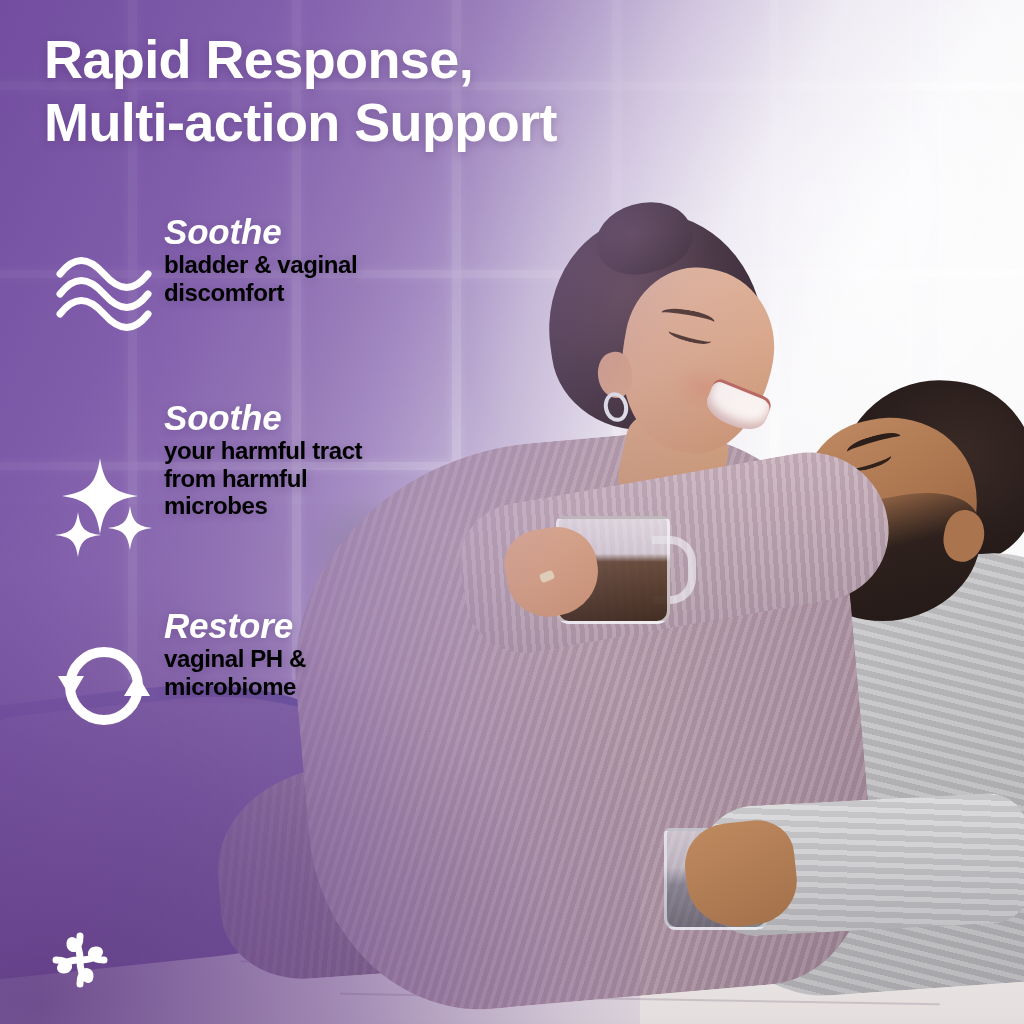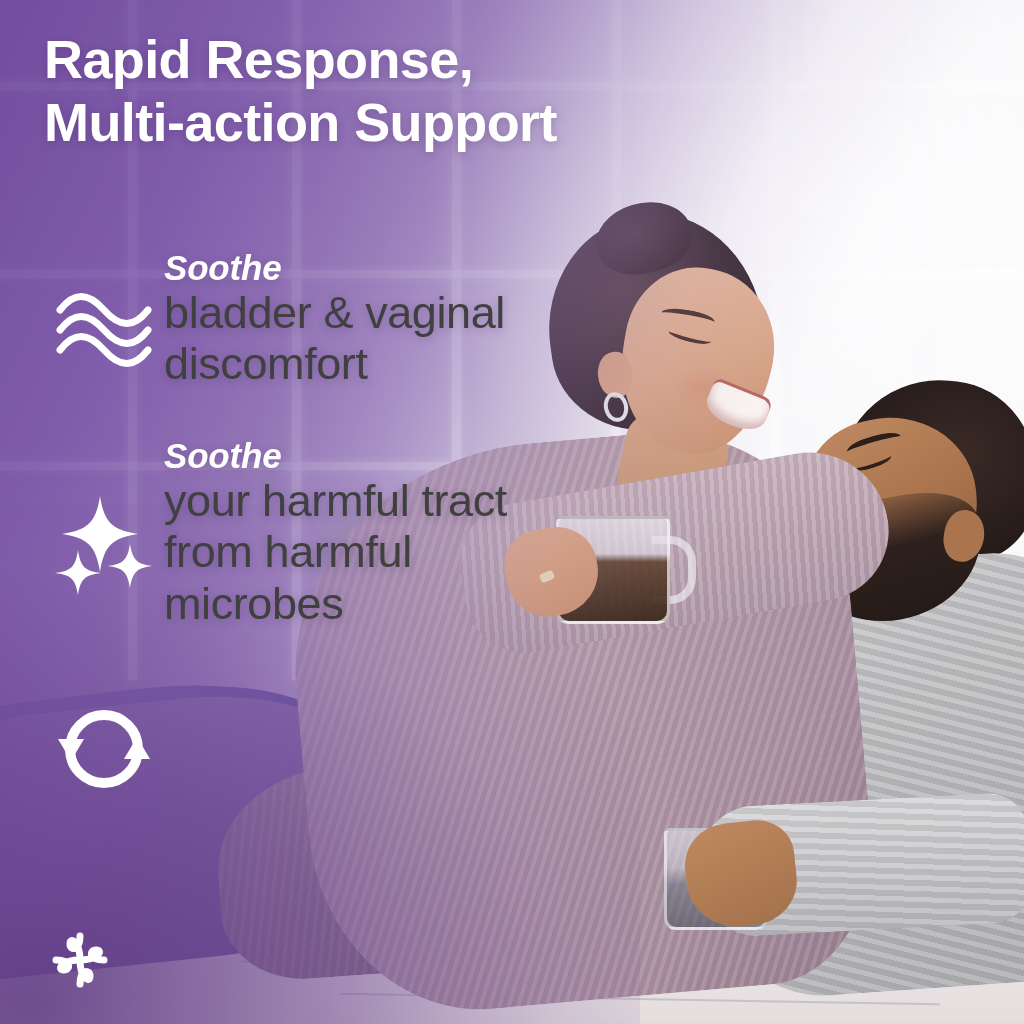--- a/index.html
+++ b/index.html
@@ -413,21 +413,20 @@
     line-height: 1.16;
     letter-spacing: -0.6px;
     text-shadow: 0 2px 10px rgba(70,40,100,0.30);
     white-space: pre-line;
   }
 
   .benefits {
     position: absolute;
     left: 44px; top: 206px;
     width: 620px;
-    margin-top: 36px;
   }
   .benefit {
     display: flex;
     align-items: flex-start;
     margin-bottom: 36px;
   }
   .benefit .bicon {
     flex: 0 0 120px;
     height: 120px;
     display: flex;
@@ -442,23 +441,23 @@
     color: #ffffff;
     font-size: 35px;
     font-weight: bold;
     font-style: italic;
     line-height: 1.12;
     letter-spacing: -0.2px;
     text-shadow: 0 2px 8px rgba(70,40,100,0.28);
   }
   .b-body {
     display: block;
-    color: #404040;
-    font-size: 45px;
-    font-weight: normal;
+    color: #000000;
+    font-size: 24px;
+    font-weight: bold;
     line-height: 1.14;
     letter-spacing: -0.4px;
     white-space: pre-line;
     text-shadow: 0 2px 8px rgba(70,40,100,0.28);
   }
 
   
   .benefit.b1 { margin-bottom: 40px; }
   .benefit.b1 .bicon { margin-top: 26px; }
   .benefit.b2 { margin-bottom: 34px; }
@@ -581,20 +580,25 @@
           <svg width="100" height="100" viewBox="0 0 100 100" fill="none">
             <g stroke="#ffffff" stroke-width="10" stroke-linecap="butt">
               <path d="M16 50 A34 34 0 0 1 84 50"></path>
               <path d="M84 50 A34 34 0 0 1 16 50" transform="rotate(180 50 50)" opacity="0"></path>
               <path d="M16 50 A34 34 0 0 0 84 50"></path>
             </g>
             <polygon points="4,40 30,40 17,62" fill="#ffffff"></polygon>
             <polygon points="96,60 70,60 83,38" fill="#ffffff"></polygon>
           </svg>
         </div>
+        <div class="btext">
+          <span class="b-title">Restore</span>
+          <span class="b-body">vaginal PH &amp;
+microbiome</span>
+        </div>
       </div>
 
     </div>
 
     <div class="logo">
       <svg width="72" height="72" viewBox="0 0 72 72" fill="none" stroke="#ffffff" stroke-width="7" stroke-linecap="round">
         <path d="M36 36 C36 18, 26 12, 26 20 C26 27, 36 27, 36 12"></path>
         <path d="M36 36 C54 36, 60 26, 52 26 C45 26, 45 36, 60 36"></path>
         <path d="M36 36 C36 54, 46 60, 46 52 C46 45, 36 45, 36 60"></path>
         <path d="M36 36 C18 36, 12 46, 20 46 C27 46, 27 36, 12 36"></path>

